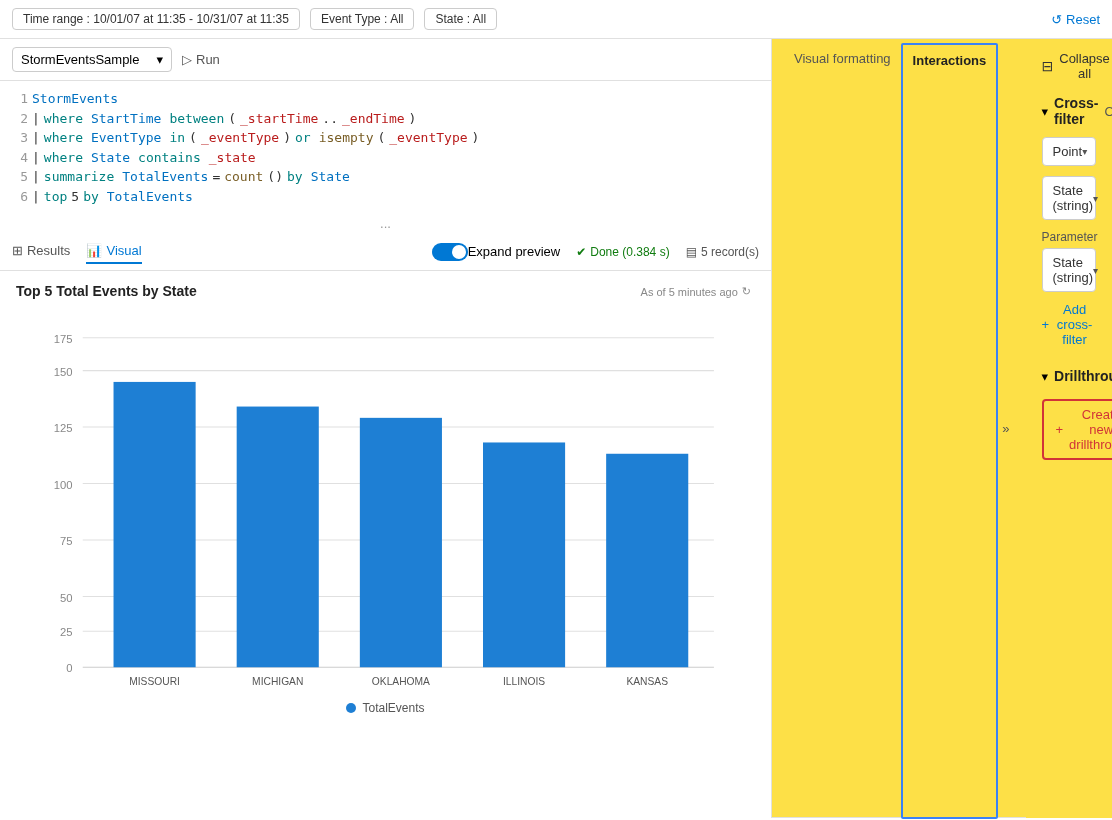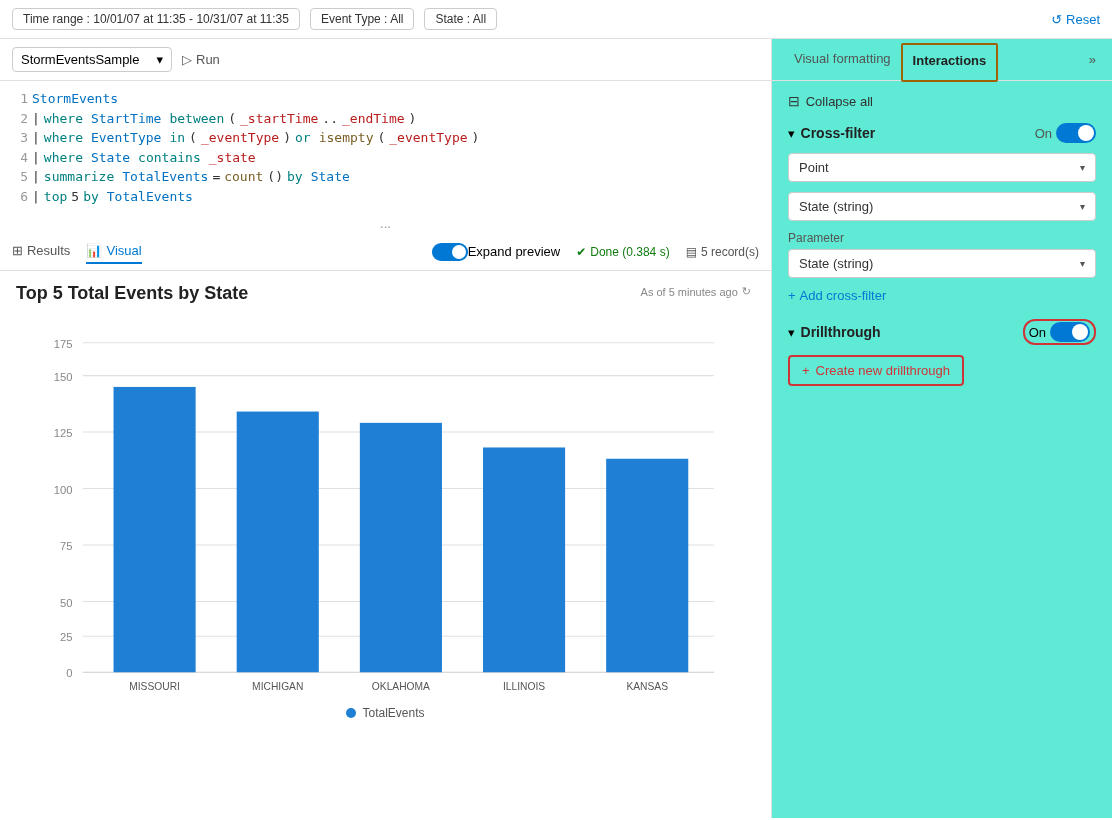--- a/index.html
+++ b/index.html
@@ -70,30 +70,30 @@
       width: 36px; height: 18px; background: #0078d4; border-radius: 9px; position: relative; cursor: pointer;
     }
     .toggle-on::after { content: ''; position: absolute; right: 2px; top: 2px; width: 14px; height: 14px; background: #fff; border-radius: 50%; }
     .status-done { display: flex; align-items: center; gap: 4px; color: #107c10; font-size: 12px; }
     .status-records { display: flex; align-items: center; gap: 4px; color: #555; font-size: 12px; }
 
     
     .chart-area {
       flex: 1; padding: 12px 16px; overflow: hidden; position: relative;
     }
-    .chart-title { font-size: 18px; font-weight: 600; color: #222; margin-bottom: 16px; }
+    .chart-title { font-size: 14px; font-weight: 600; color: #222; margin-bottom: 16px; }
     .chart-subtitle { font-size: 11px; color: #888; position: absolute; top: 14px; right: 20px; display: flex; align-items: center; gap: 4px; }
     .chart-container { margin-top: 8px; position: relative; height: 390px; }
     .chart-svg { width: 100%; height: 100%; }
     .chart-legend { display: flex; align-items: center; justify-content: center; gap: 6px; margin-top: 4px; font-size: 12px; color: #555; }
     .legend-dot { width: 10px; height: 10px; background: #1e7fd4; border-radius: 50%; }
 
     
     .right-panel {
-      width: 340px; display: flex; flex-direction: column; background: #5eead4;
+      width: 340px; display: flex; flex-direction: row; background: #fde047;
     }
     .right-tabs {
       display: flex; border-bottom: 1px solid #e0e0e0; padding: 0 12px;
     }
     .right-tab {
       padding: 12px 10px; font-size: 13px; cursor: pointer; color: #555; border-bottom: 2px solid transparent;
     }
     .right-tab.highlighted { border: 2px solid #d13438; border-bottom: 2px solid #d13438; color: #333; font-weight: 600; }
     .right-chevron { margin-left: auto; display: flex; align-items: center; padding: 0 4px; cursor: pointer; color: #555; }
 
@@ -311,21 +311,21 @@
         <div class="legend-dot"></div>
         <span>TotalEvents</span>
       </div>
     </div>
   </div>
 
   <div class="right-panel">
 
     <div class="right-tabs">
       <div class="right-tab">Visual formatting</div>
-      <div class="right-tab highlighted" style="border:2px solid #a16207; margin-top:4px; margin-bottom:-2px; border-radius:2px; padding:8px 10px; color:#222; font-weight:600;">Interactions</div>
+      <div class="right-tab highlighted" style="border:2px solid #3b82f6; margin-top:4px; margin-bottom:-2px; border-radius:2px; padding:8px 10px; color:#222; font-weight:600;">Interactions</div>
       <div class="right-chevron">»</div>
     </div>
 
     <div class="right-content">
 
       <button class="collapse-all-btn">
         <span style="font-size:14px;">⊟</span>
         <span>Collapse all</span>
       </button>
 

